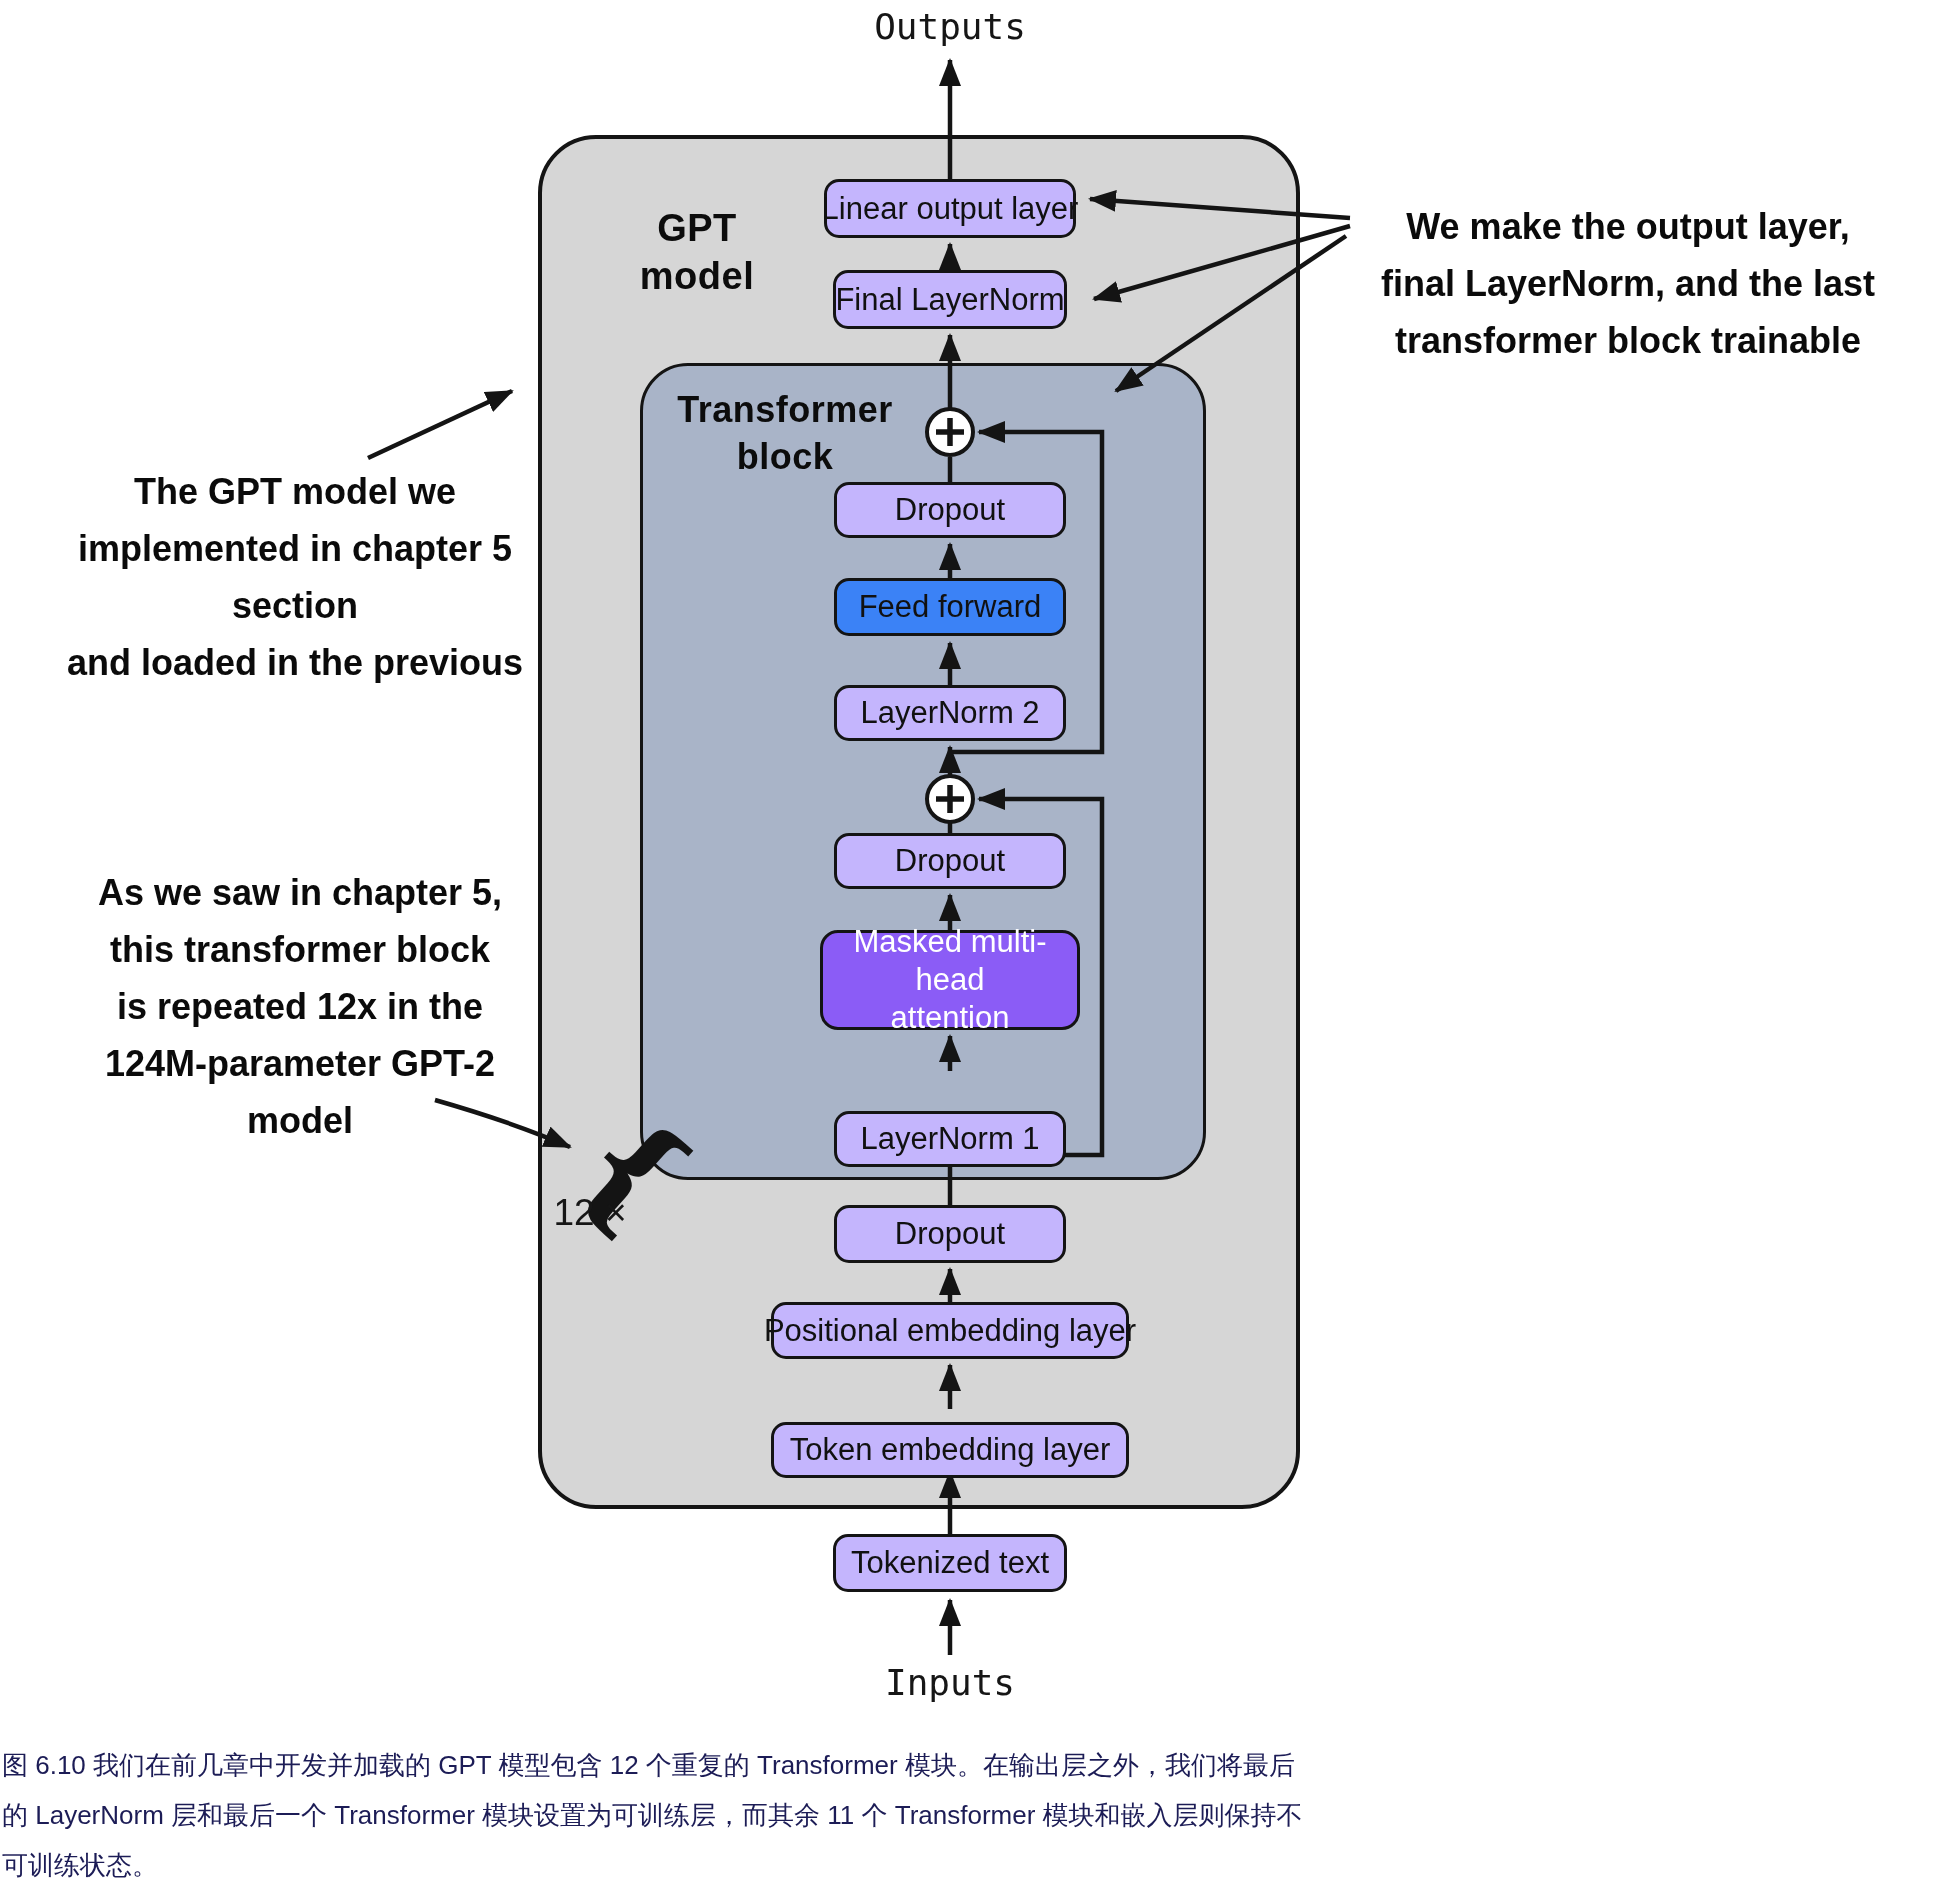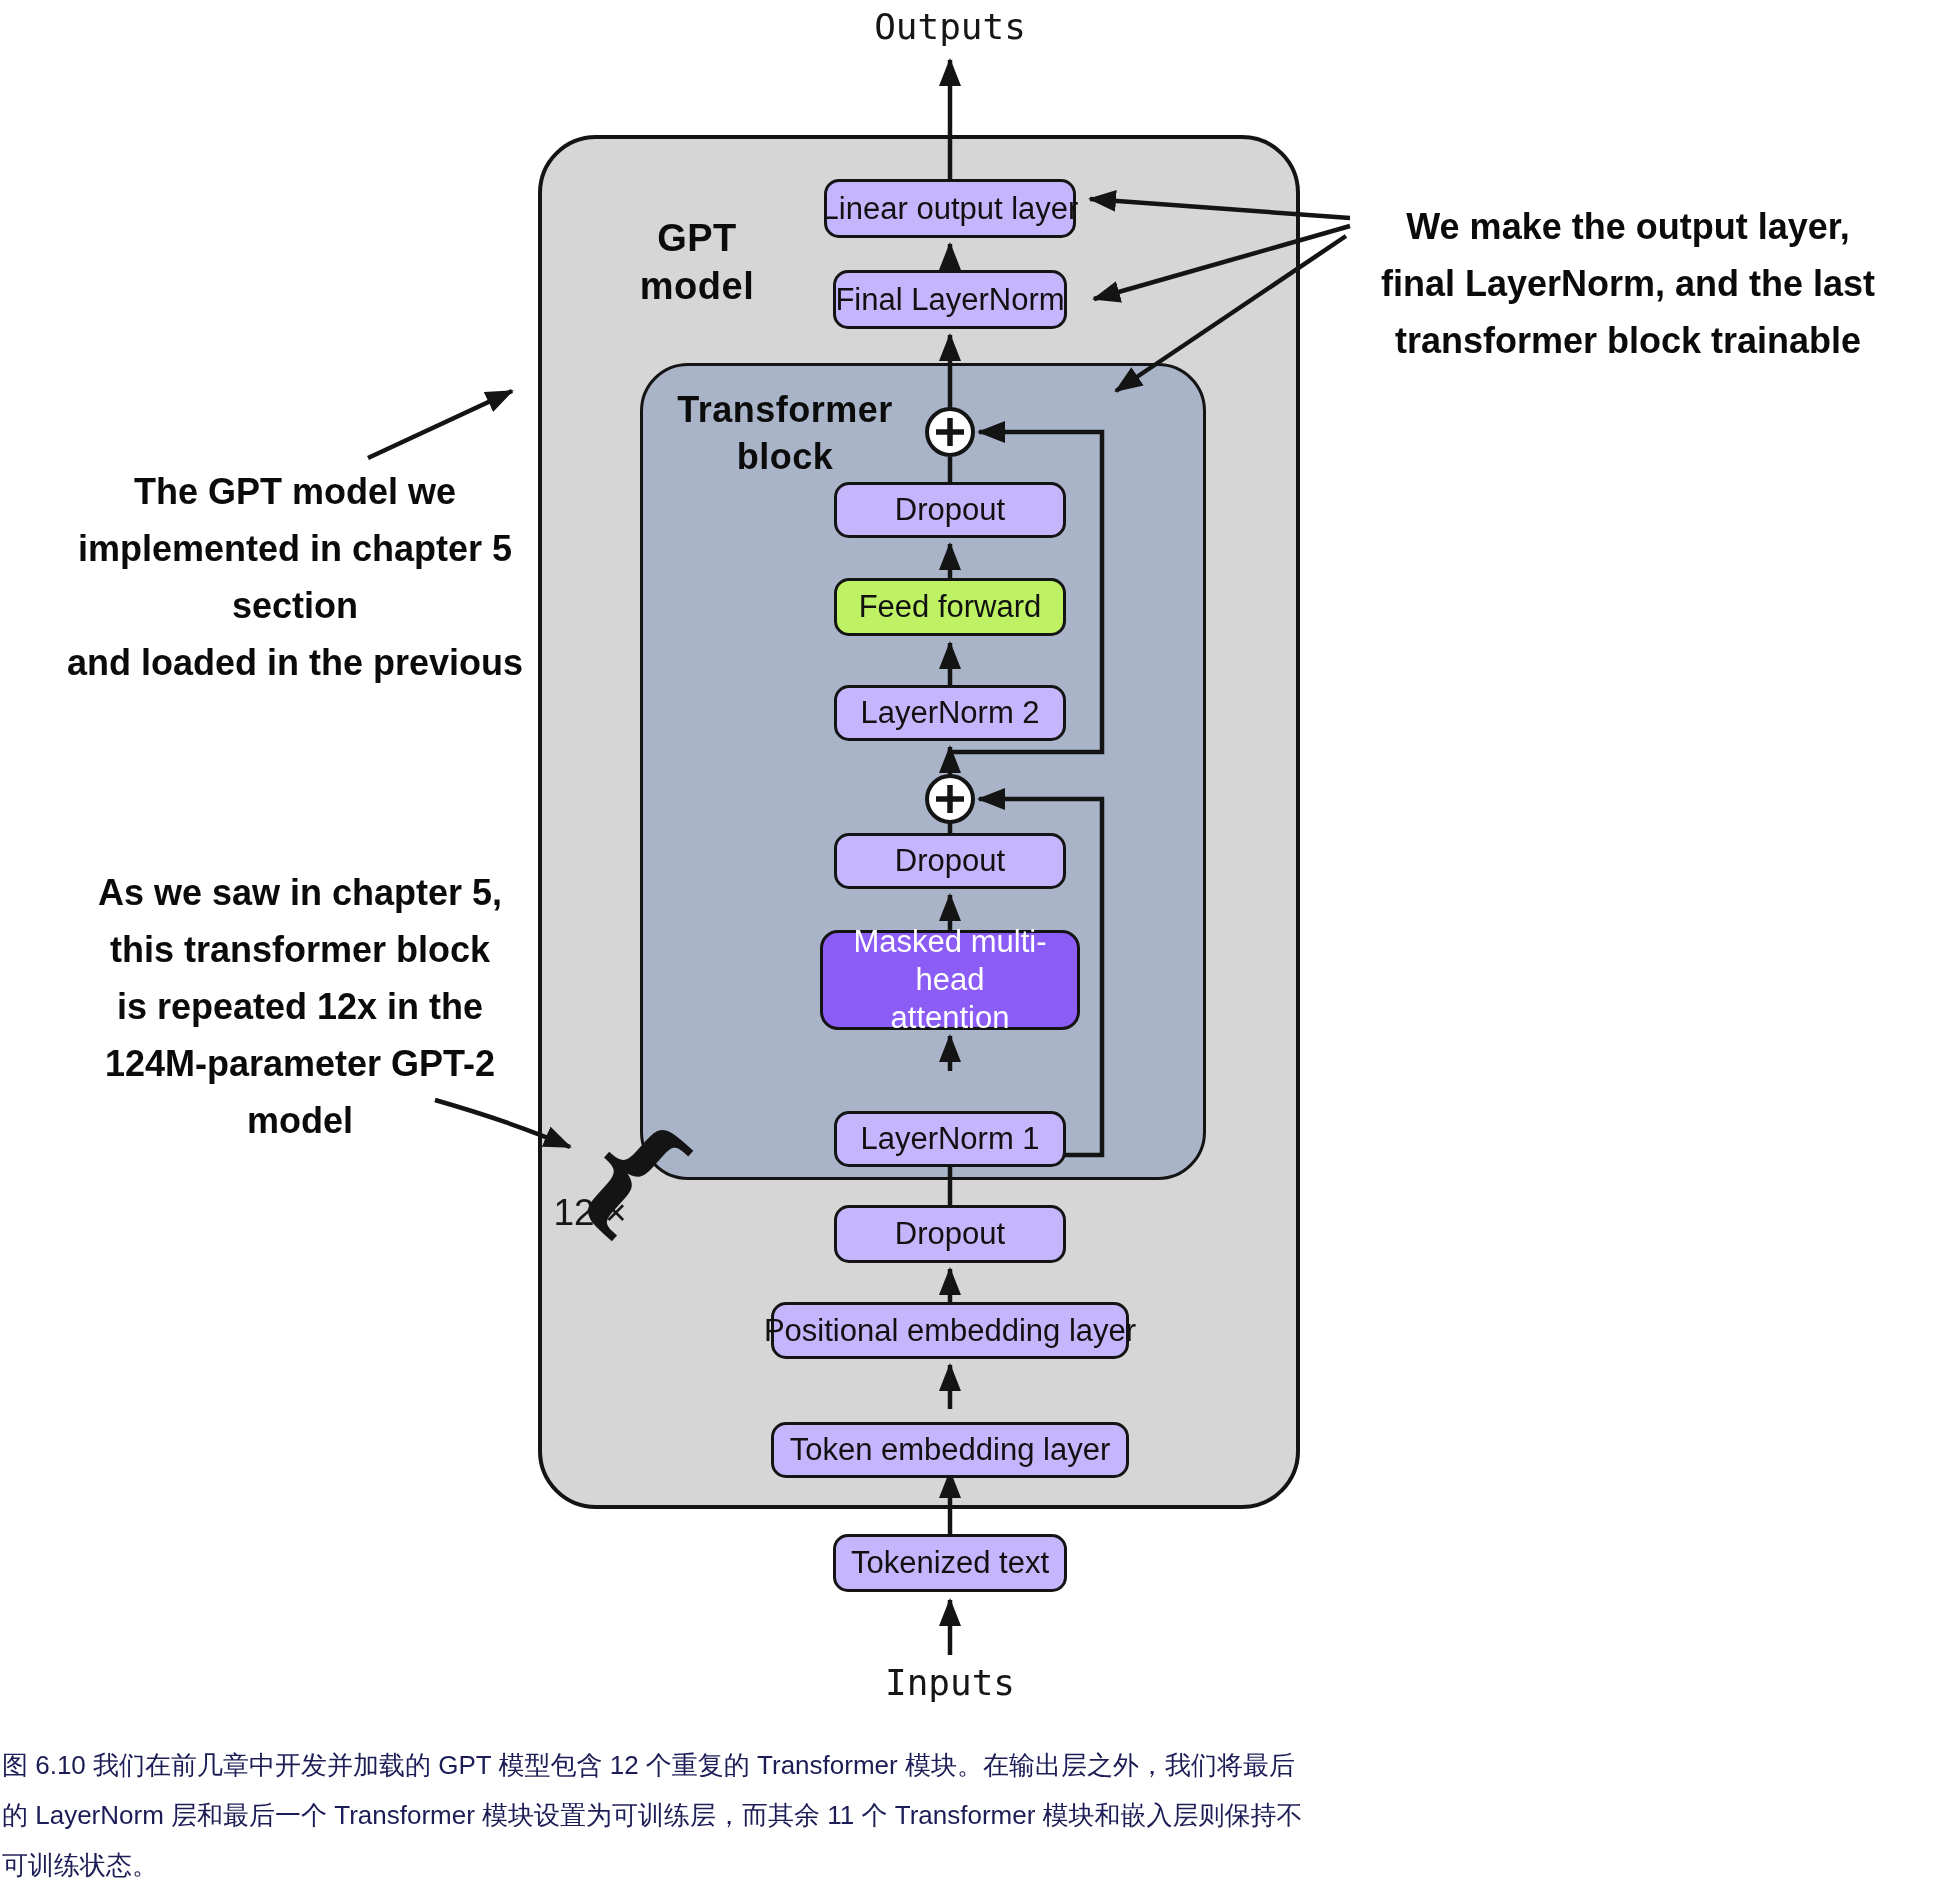--- a/index.html
+++ b/index.html
@@ -17,21 +17,21 @@
     background:#a9b4c8;border:3.5px solid #141414;border-radius:48px;box-sizing:border-box;
   }
   
   svg.wires{position:absolute;left:0;top:0;width:1936px;height:1898px;}
   
   .node{
     position:absolute;background:#c4b5fd;border:3.5px solid #141414;border-radius:15px;
     box-sizing:border-box;display:flex;align-items:center;justify-content:center;
     font-size:31px;line-height:36px;color:#111;text-align:center;white-space:nowrap;
   }
-  .node.shaded{background:#bef264;}
+  .node.shaded{background:#3b82f6;}
   .node.dark{background:#8b5cf6;color:#fff;border-radius:18px;white-space:normal;}
   
   .block-title{
     position:absolute;font-weight:bold;font-size:38px;line-height:48px;
     text-align:center;color:#0c0c0c;letter-spacing:0.5px;
   }
   .block-title span{display:block;}
   
   .endpoint{
     position:absolute;font-family:"DejaVu Sans Mono",monospace;font-size:36px;
@@ -107,21 +107,21 @@
     </g>
     <g>
       <circle cx="950" cy="799" r="23" fill="#fff" stroke="#141414" stroke-width="4"></circle>
       <path d="M936,799 L964,799 M950,785 L950,813" stroke="#141414" stroke-width="5.5" fill="none"></path>
     </g>
   </svg>
 
   <div class="endpoint" style="left:800px;top:6px;width:300px;">Outputs</div>
   <div class="endpoint" style="left:800px;top:1662px;width:300px;">Inputs</div>
 
-  <div class="block-title" style="left:597px;top:214px;width:200px;text-align:center;">
+  <div class="block-title" style="left:597px;top:204px;width:200px;text-align:center;">
     <span>GPT</span>
     <span>model</span>
   </div>
   <div class="block-title" style="left:657px;top:386px;width:256px;font-size:36px;line-height:47px;">
     <span>Transformer</span>
     <span>block</span>
   </div>
 
   <div class="node" style="left:824px;top:179px;width:252px;height:59px;">Linear output layer</div>
   <div class="node" style="left:833px;top:270px;width:234px;height:59px;">Final LayerNorm</div>

